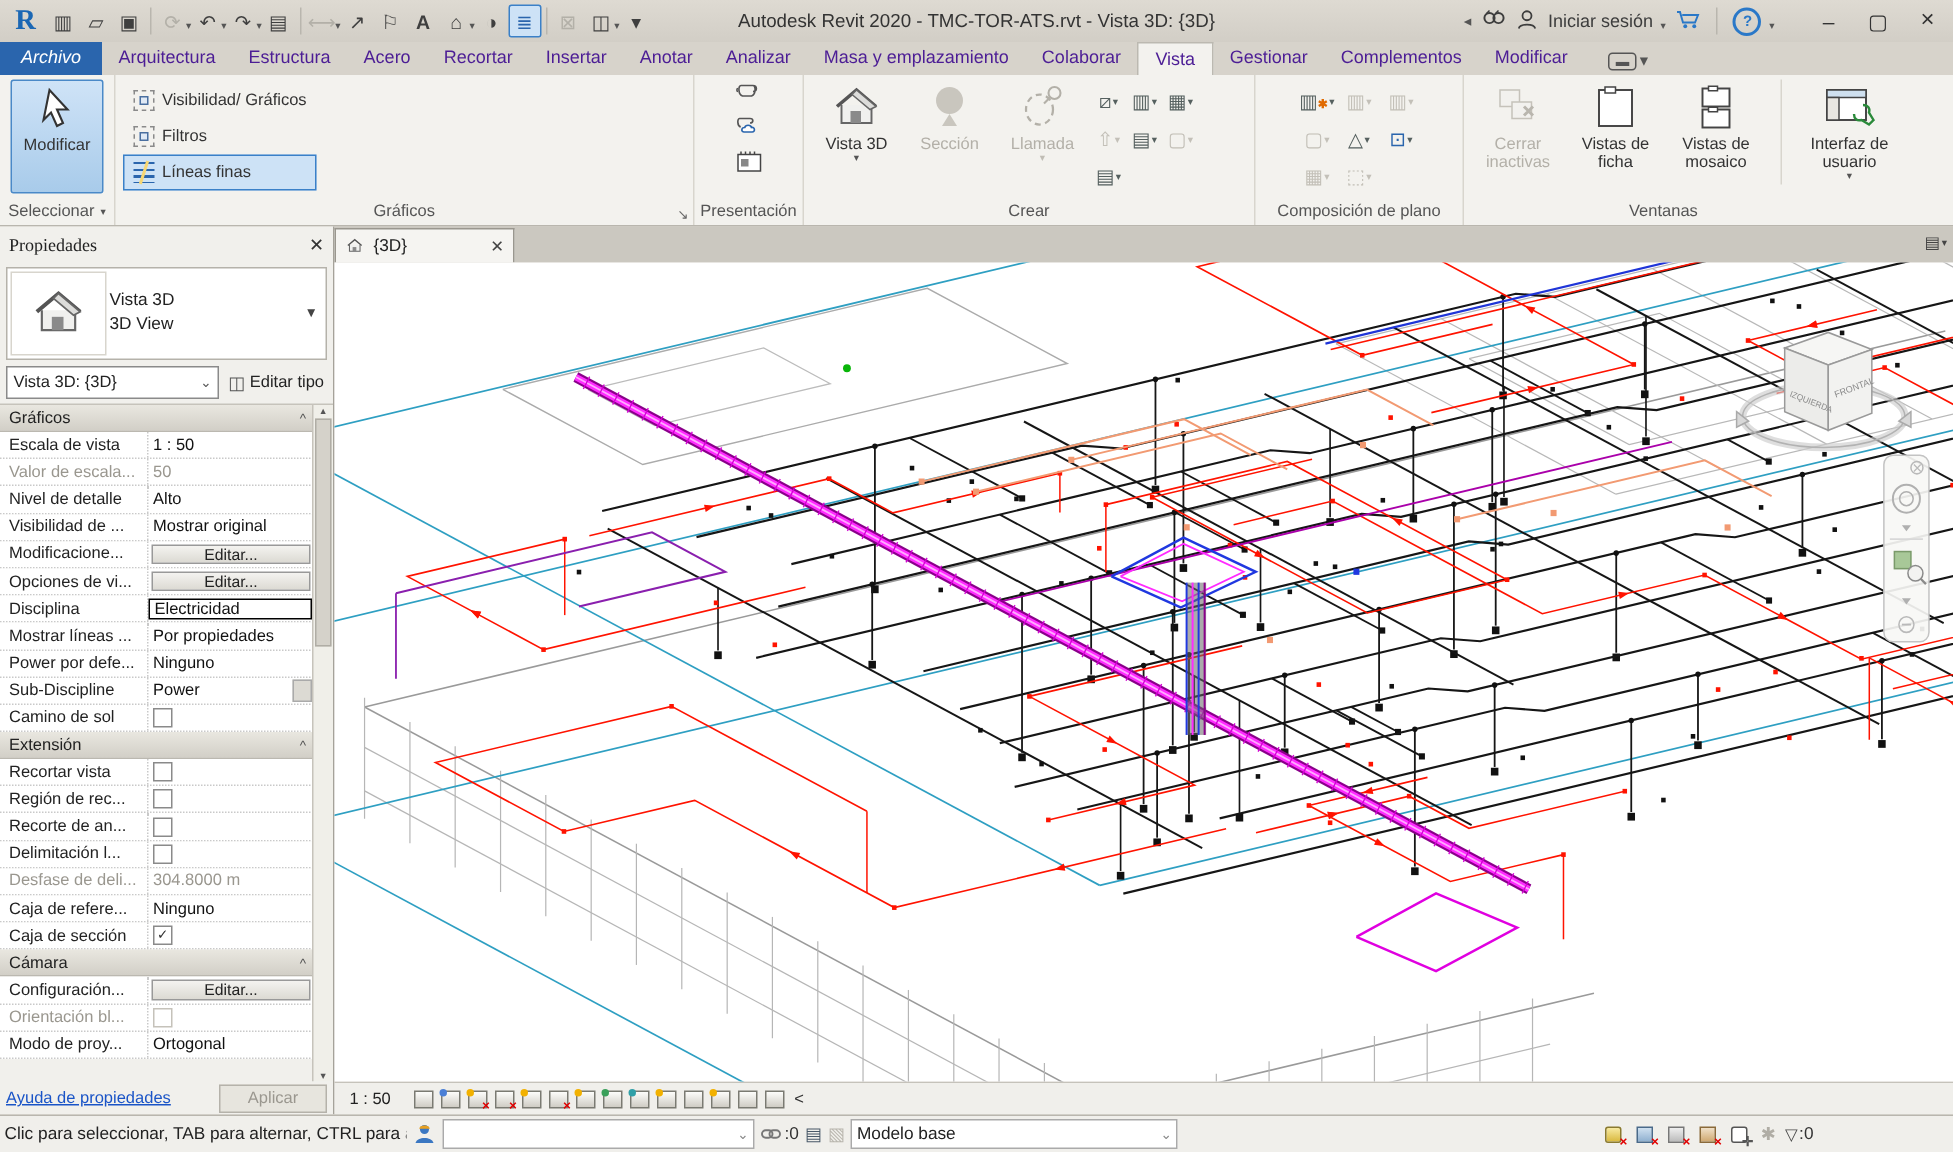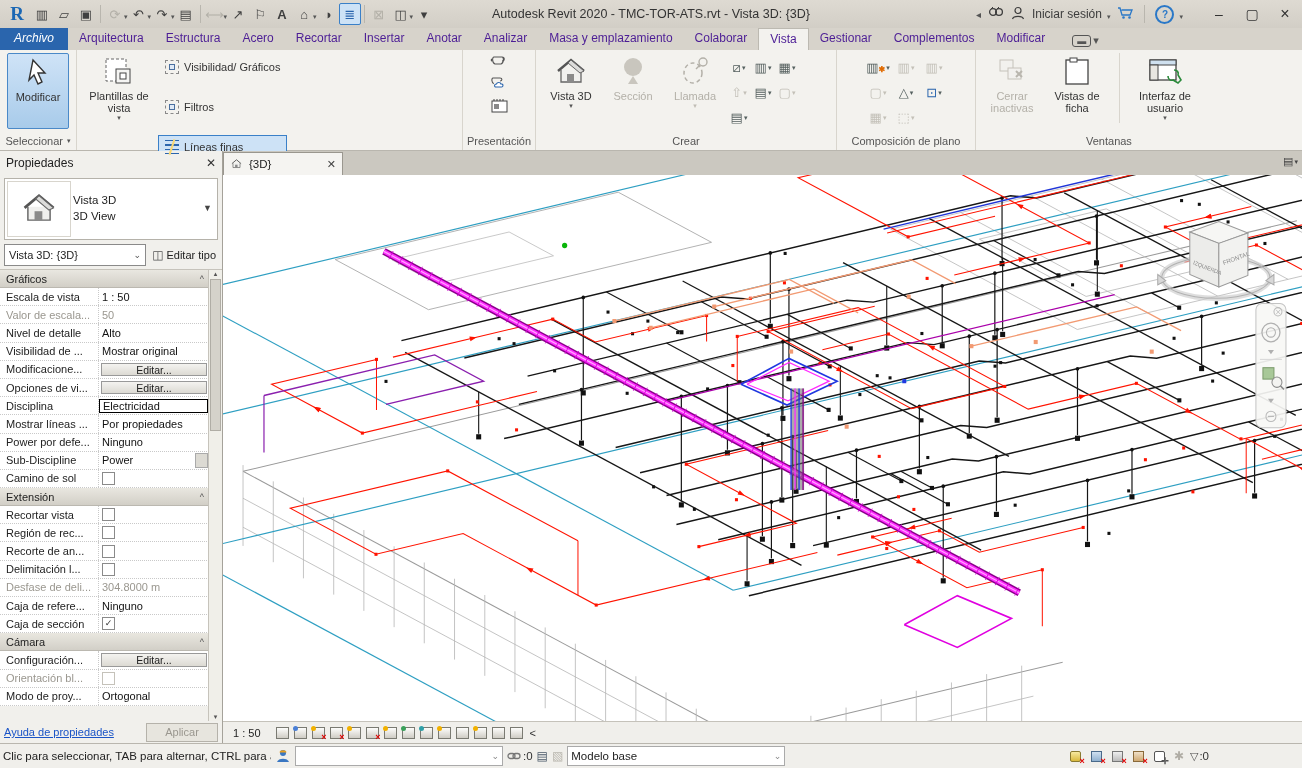--- a/index.html
+++ b/index.html
@@ -31,39 +31,39 @@
   .ribbon{height:100px;background:#f3f2ee;border-bottom:1px solid #b9b6ae;display:flex;flex:none;}
   .panel{display:flex;flex-direction:column;border-right:1px solid #d8d5cd;flex:none;}
   .panel-body{flex:1;display:flex;align-items:flex-start;padding:3px 5px 0 5px;gap:2px;}
   .panel-label{height:18px;font-size:11px;color:#555;display:flex;align-items:center;justify-content:center;position:relative;gap:4px;}
   .bigbtn{width:56px;display:flex;flex-direction:column;align-items:center;font-size:11px;color:#333;line-height:1.1;text-align:center;padding:1px 2px;}
   .bigbtn .bicon{width:36px;height:36px;display:flex;align-items:center;justify-content:center;}
   .bigbtn.dim{color:#b3b0a8;}
   .bigbtn.selected{background:linear-gradient(#cfe3f7,#a8cbea);border:1px solid #4a89c8;border-radius:2px;width:56px;height:72px;justify-content:flex-start;}
   .dd-small{font-size:7px;color:#555;}
   .dim .dd-small{color:#c0bdb5;}
-  .stackcol{display:flex;flex-direction:column;gap:16px;padding-top:2px;}
+  .stackcol{display:flex;flex-direction:column;gap:0;padding-top:2px;}
   .stack-btn{display:flex;align-items:center;gap:5px;font-size:11px;color:#333;padding:2px 6px;height:18px;border:1px solid transparent;white-space:nowrap;}
   .stack-btn.dim{color:#b3b0a8;}
   .stack-btn.active{background:#cde2f6;border:1px solid #3a80c8;}
   .mini-icon{width:14px;height:14px;flex:none;border:1px dashed #8a8a8a;position:relative;box-sizing:border-box;}
   .mini-icon::after{content:"";position:absolute;inset:3px;border:1px solid #4a6f9f;background:#dfe9f5;}
   .mini-icon.dim{border-color:#ccc9c1;}
   .mini-icon.dim::after{border-color:#d5d2ca;background:#f0efe9;}
   .thin-lines-glyph{width:14px;height:14px;flex:none;background:repeating-linear-gradient(180deg,#2a65ad 0 1.5px,transparent 1.5px 4.5px);position:relative;}
   .thin-lines-glyph::after{content:"";position:absolute;left:6px;top:-1px;width:2px;height:16px;background:#f7d774;transform:rotate(18deg);}
   .sri-grid{display:grid;grid-template-columns:repeat(3,24px);grid-auto-rows:25px;padding-top:2px;}
   .sri{display:flex;align-items:center;justify-content:center;font-size:13px;color:#55605f;gap:1px;}
   .sri.dim{color:#c3c0b8;}
   .launcher{position:absolute;right:3px;bottom:2px;font-size:9px;color:#666;}
   .workspace{flex:1;display:flex;min-height:0;}
 
   
   .props{width:222px;flex:none;background:#f1f0ec;border-right:1px solid #a5a29a;display:flex;flex-direction:column;font-size:11px;}
-  .props-title{height:24px;display:flex;align-items:center;padding:0 6px;color:#222;font-size:12px;}
+  .props-title{height:24px;display:flex;align-items:center;padding:0 6px;color:#222;font-size:12px;font-family:Liberation Serif, serif;}
   .props-title .x{margin-left:auto;font-size:12px;color:#333;}
   .type-selector{margin:3px 4px 2px 4px;height:60px;background:#fff;border:1px solid #b5b2aa;display:flex;align-items:center;position:relative;}
   .ts-iconbox{width:62px;height:54px;margin:2px;border:1px solid #d8d5cd;display:flex;align-items:center;justify-content:center;}
   .ts-text{flex:1;line-height:1.35;color:#222;font-size:11.5px;}
   .ts-dd{position:absolute;right:5px;top:24px;font-size:9px;color:#444;}
   .type-row{display:flex;align-items:center;margin:2px 4px 3px 4px;gap:4px;height:22px;}
   .type-dropdown{flex:1;height:20px;background:#fff;border:1px solid #8a8a8a;display:flex;align-items:center;padding:0 4px;color:#222;}
   .type-dropdown .dd{margin-left:auto;font-size:9px;color:#555;}
   .edit-type{display:flex;align-items:center;gap:3px;color:#222;font-size:11px;padding:1px 2px;}
   .prop-grid{flex:1;position:relative;overflow:hidden;border-top:1px solid #c6c3bb;}
@@ -224,31 +224,20 @@
         </div>
       </div>
       <div class="panel-label">
           <span>Seleccionar</span>
           <span class="dd-small">▾</span>
         </div>
     </div>
 
     <div class="panel" style="width:385px;">
       <div class="panel-body">
-        <div class="bigbtn" style="width:70px;">
-          <span class="bicon">
-              <svg width="34" height="34" viewBox="0 0 34 34">
-                <rect x="4" y="4" width="20" height="22" fill="#fff" stroke="#666" stroke-dasharray="3 2"></rect>
-                <rect x="14" y="14" width="14" height="14" fill="#f5f5f3" stroke="#444"></rect>
-                <rect x="18" y="18" width="6" height="6" fill="#fff" stroke="#444"></rect>
-              </svg>
-            </span>
-          <span>Plantillas de vista</span>
-          <span class="dd-small">▾</span>
-        </div>
         <div class="stackcol">
           <div class="stack-btn">
               <span class="mini-icon"></span>
               <span>Visibilidad/ Gráficos</span>
             </div>
           <div class="stack-btn">
               <span class="mini-icon"></span>
               <span>Filtros</span>
             </div>
           <div class="stack-btn active">
@@ -408,20 +397,31 @@
           <span>Cerrar inactivas</span>
         </div>
         <div class="bigbtn" style="width:60px;">
           <span class="bicon">
               <svg width="30" height="32" viewBox="0 0 30 32">
                 <rect x="4" y="4" width="22" height="24" fill="#fff" stroke="#444" stroke-width="1.3"></rect>
                 <rect x="8" y="2" width="7" height="4" fill="#fff" stroke="#444"></rect>
               </svg>
             </span>
           <span>Vistas de ficha</span>
+        </div>
+        <div class="bigbtn" style="width:62px;">
+          <span class="bicon">
+              <svg width="26" height="32" viewBox="0 0 26 32">
+                <rect x="4" y="3" width="18" height="12" fill="#fff" stroke="#444" stroke-width="1.3"></rect>
+                <rect x="8" y="1.5" width="6" height="3" fill="#fff" stroke="#444"></rect>
+                <rect x="4" y="17" width="18" height="12" fill="#fff" stroke="#444" stroke-width="1.3"></rect>
+                <rect x="8" y="15.5" width="6" height="3" fill="#fff" stroke="#444"></rect>
+              </svg>
+            </span>
+          <span>Vistas de mosaico</span>
         </div>
         <div style="width:1px;height:70px;background:#d8d5cd;margin:0 8px;"></div>
         <div class="bigbtn" style="width:66px;">
           <span class="bicon">
               <svg width="36" height="32" viewBox="0 0 36 32">
                 <rect x="3" y="4" width="26" height="20" fill="#fff" stroke="#444" stroke-width="1.3"></rect>
                 <rect x="3" y="4" width="26" height="5" fill="#cfe0ef" stroke="#444"></rect>
                 <rect x="3" y="9" width="8" height="15" fill="#e8e6e1" stroke="#444"></rect>
                 <path d="M27 14c3 0 5 2 4 5l3 5-3 3-5-3c-3 1-5-1-5-4" fill="none" stroke="#2a8a3a" stroke-width="1.6"></path>
               </svg>

